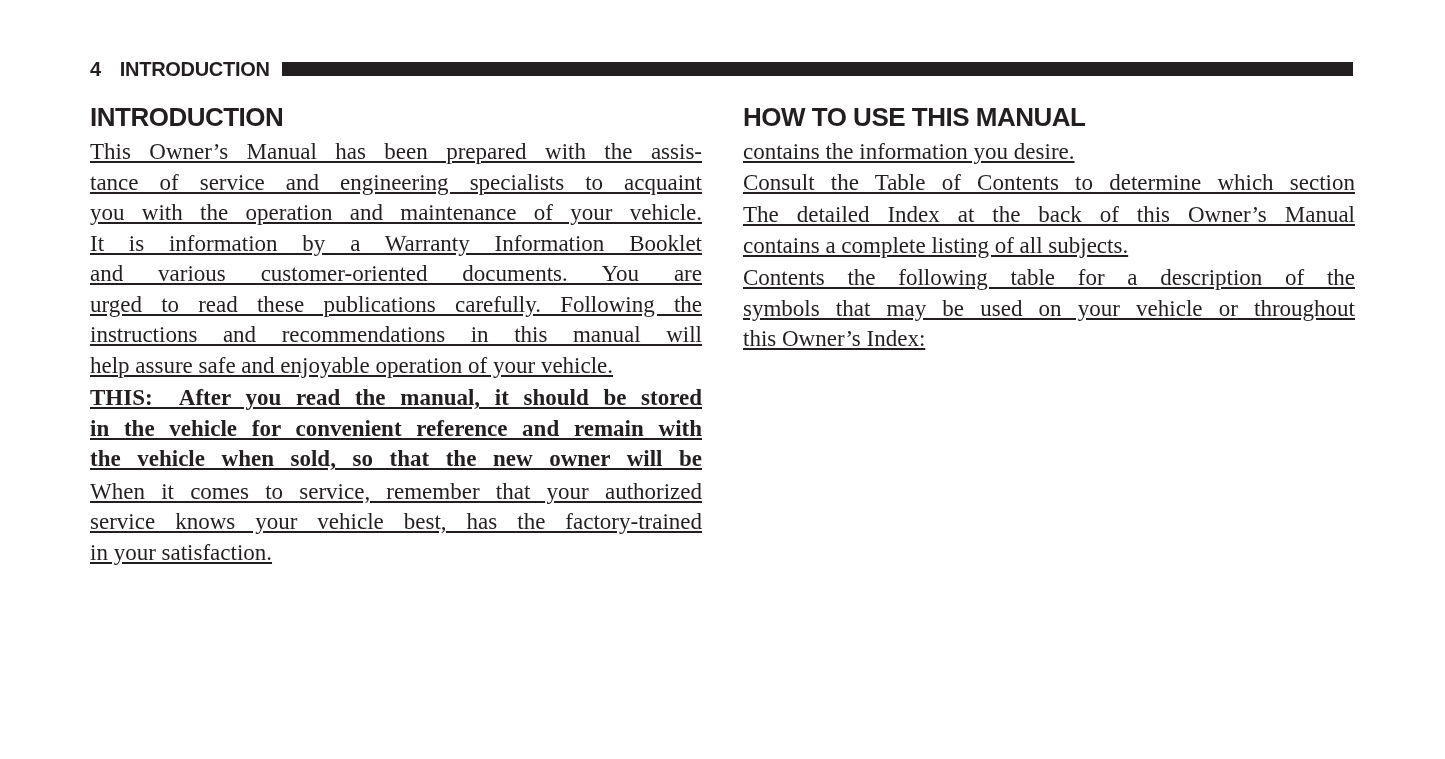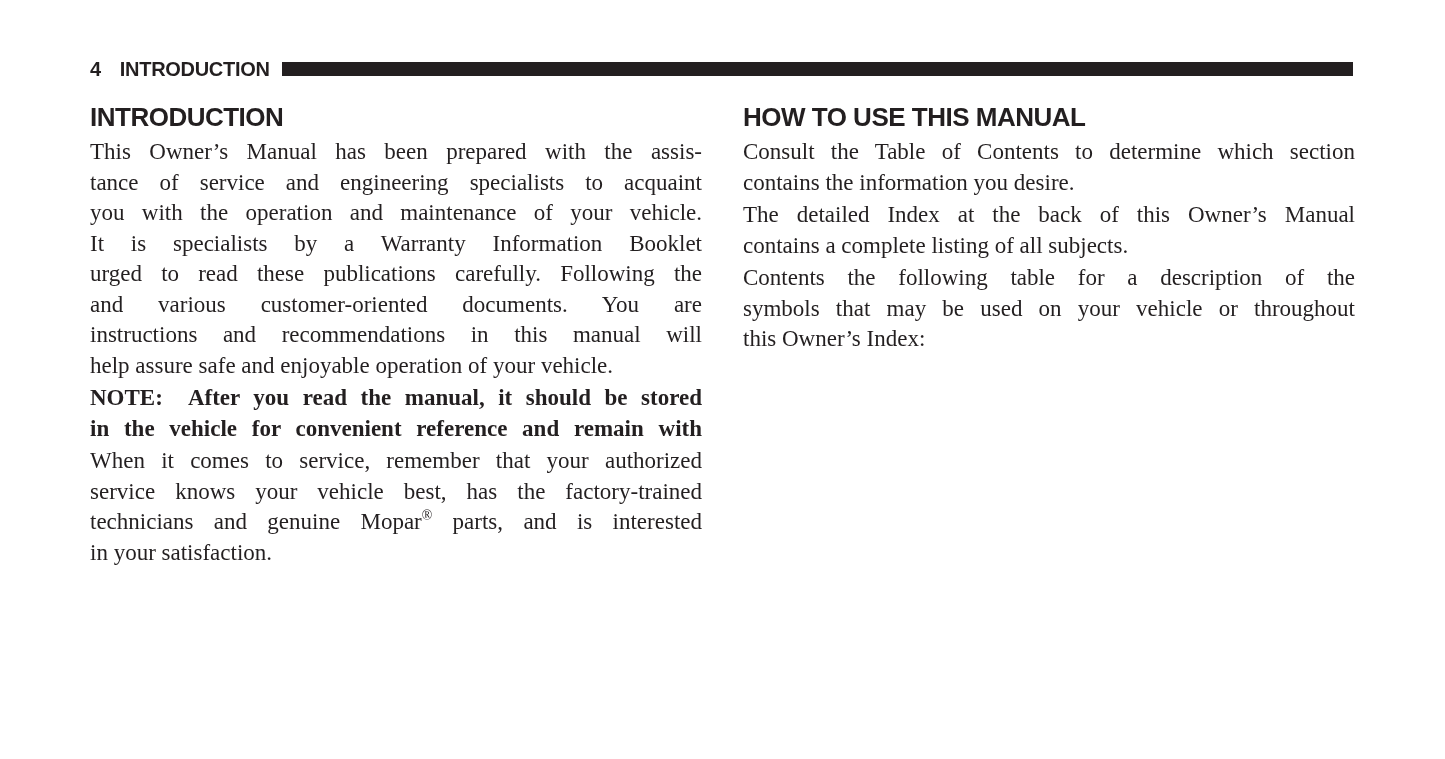--- a/index.html
+++ b/index.html
@@ -66,20 +66,21 @@
   .para { margin: 0; }
   .para + .para { margin-top: 2px; }
 
   .line {
     font-size: 23px;
     line-height: 30.5px;
     white-space: nowrap;
     text-align: justify;
     text-align-last: justify;
     color: #231f20;
+    text-decoration: underline;
   }
   .line.last { text-align-last: left; }
   .para.note .line { font-weight: bold; }
 
   .reg-mark {
     font-size: 60%;
     vertical-align: super;
     line-height: 0;
   }
 </style>
@@ -96,46 +97,46 @@
 
   <main class="columns">
 
     <section class="column">
       <h2 class="col-heading">INTRODUCTION</h2>
 
       <div class="para">
         <div class="line">This Owner’s Manual has been prepared with the assis-</div>
         <div class="line">tance of service and engineering specialists to acquaint</div>
         <div class="line">you with the operation and maintenance of your vehicle.</div>
-        <div class="line">It is specialists by a Warranty Information Booklet</div>
+        <div class="line">It is information by a Warranty Information Booklet</div>
+        <div class="line">and various customer-oriented documents. You are</div>
         <div class="line">urged to read these publications carefully. Following the</div>
-        <div class="line">and various customer-oriented documents. You are</div>
         <div class="line">instructions and recommendations in this manual will</div>
         <div class="line last">help assure safe and enjoyable operation of your vehicle.</div>
       </div>
 
       <div class="para note">
-        <div class="line">NOTE:  After you read the manual, it should be stored</div>
+        <div class="line">THIS:  After you read the manual, it should be stored</div>
         <div class="line">in the vehicle for convenient reference and remain with</div>
+        <div class="line">the vehicle when sold, so that the new owner will be</div>
       </div>
 
       <div class="para">
         <div class="line">When it comes to service, remember that your authorized</div>
         <div class="line">service knows your vehicle best, has the factory-trained</div>
-        <div class="line"><span>technicians and genuine Mopar</span><span class="reg-mark">®</span><span> parts, and is interested</span></div>
         <div class="line last">in your satisfaction.</div>
       </div>
     </section>
 
     <section class="column">
       <h2 class="col-heading">HOW TO USE THIS MANUAL</h2>
 
       <div class="para">
+        <div class="line last">contains the information you desire.</div>
         <div class="line">Consult the Table of Contents to determine which section</div>
-        <div class="line last">contains the information you desire.</div>
       </div>
 
       <div class="para">
         <div class="line">The detailed Index at the back of this Owner’s Manual</div>
         <div class="line last">contains a complete listing of all subjects.</div>
       </div>
 
       <div class="para">
         <div class="line">Contents the following table for a description of the</div>
         <div class="line">symbols that may be used on your vehicle or throughout</div>

